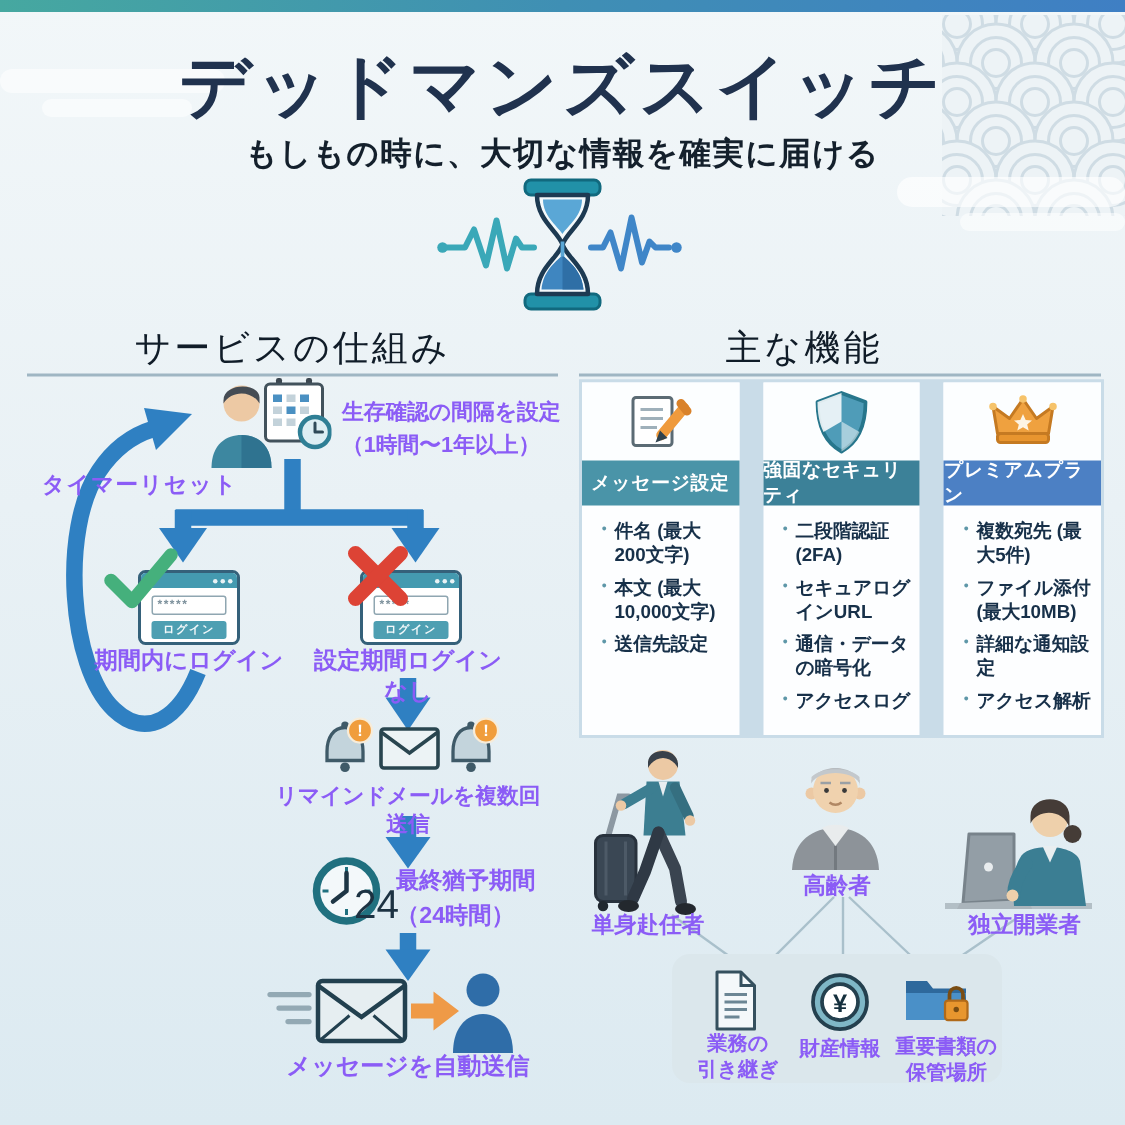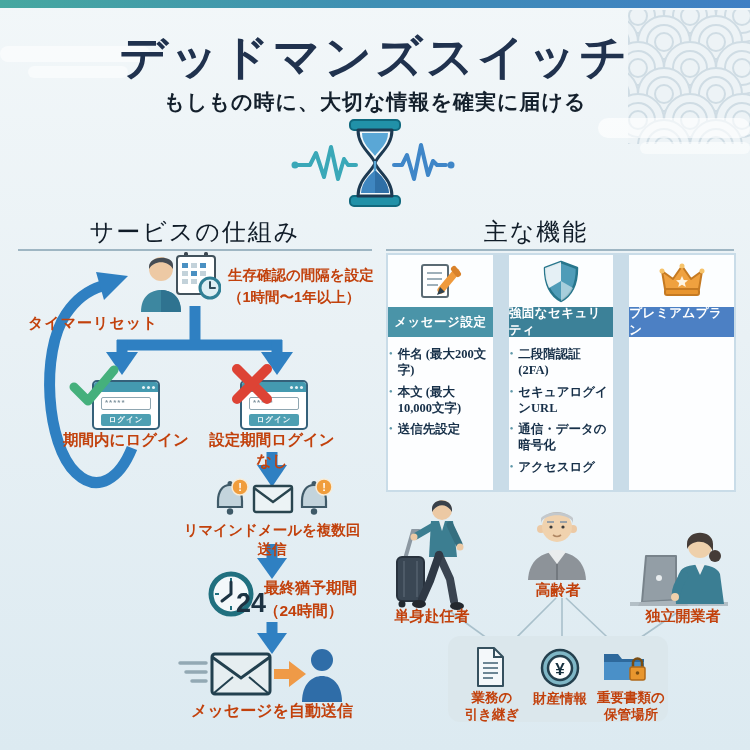--- a/index.html
+++ b/index.html
@@ -10,40 +10,40 @@
   }
   .abs{position:absolute;}
   .pre{white-space:pre-line;}
   .ctr{text-align:center;}
   .top-bar{left:0;top:0;width:750px;height:8px;background:linear-gradient(90deg,#46a8a0,#3f8fb4,#3f7fc4);z-index:3;}
   .cloud{position:absolute;background:#ffffff;border-radius:20px;opacity:.55;z-index:0;}
   .page-title{left:0;top:26px;width:750px;font-size:47px;font-weight:bold;color:#20324e;letter-spacing:3px;z-index:2;}
   .page-subtitle{left:0;top:88px;width:750px;font-size:21px;font-weight:bold;color:#14202c;letter-spacing:1px;z-index:2;}
   .section-h{font-size:24px;font-weight:normal;color:#101c28;letter-spacing:2px;z-index:2;}
   .rule{position:absolute;height:1.5px;background:#9fb6c3;z-index:2;}
-  .flow-label{position:absolute;font-weight:bold;color:#c2410c;z-index:3;}
+  .flow-label{position:absolute;font-weight:bold;color:#8b5cf6;z-index:3;}
   svg.layer{position:absolute;z-index:1;}
   svg.icon{position:absolute;z-index:2;}
   .browser{position:absolute;width:68px;height:50px;background:#fff;border:2px solid #35617a;border-radius:5px;box-sizing:border-box;overflow:hidden;z-index:2;}
   .b-bar{height:10px;background:#449ab0;display:flex;align-items:center;justify-content:flex-end;gap:2px;padding-right:3px;}
   .b-dot{width:3px;height:3px;border-radius:50%;background:#e8f2f5;}
   .b-field{margin:5px 7px 4px;height:11px;border:1.5px solid #8fa6b1;border-radius:2px;font-size:8px;line-height:9px;color:#7e929d;padding-left:3px;letter-spacing:1px;font-weight:bold;}
   .b-btn{margin:0 7px;height:12px;background:#4e9fb2;border-radius:2px;color:#f2f8fa;font-size:7.5px;font-weight:bold;display:flex;align-items:center;justify-content:center;letter-spacing:1px;}
   .ftable{position:absolute;left:386px;top:253px;width:346px;display:grid;grid-template-columns:1fr 1fr 1fr;gap:16px;background:#c9dce8;border:2px solid #c9dce8;z-index:2;}
   .fcol{background:#fdfeff;display:flex;flex-direction:column;}
   .ficon{height:52px;display:flex;align-items:center;justify-content:center;background:#fcfeff;}
   .fhead{height:30px;display:flex;align-items:center;justify-content:center;color:#fff;font-weight:bold;font-size:12.5px;letter-spacing:0.5px;}
   .fhead.c1{background:#4a94a8;}
   .fhead.c2{background:#3c8198;}
   .fhead.c3{background:#4c80c4;}
-  .flist{flex:1;margin:0;padding:9px 5px 10px 1px;list-style:none;min-height:100px;font-family:Liberation Serif, serif;}
+  .flist{flex:1;margin:0;padding:9px 5px 10px 13px;list-style:none;min-height:100px;}
   .flist li{display:flex;font-size:12.5px;font-weight:bold;color:#173049;line-height:1.3;margin-bottom:5px;}
   .flist li::before{content:"●";font-size:6px;color:#5e97a8;margin:4px 5px 0 0;}
   .items-box{position:absolute;left:448px;top:636px;width:220px;height:86px;background:#dbe7ec;border-radius:12px;z-index:2;}
-  .num-24{position:absolute;left:236px;top:588px;font-size:27px;font-weight:bold;color:#1c3242;z-index:3;}
+  .num-24{position:absolute;left:236px;top:588px;font-size:27px;font-weight:normal;color:#1c3242;z-index:3;}
 </style>
 </head>
 <body>
 
 <svg class="abs" style="left:628px;top:10px;width:122px;height:134px;z-index:0;opacity:0.9;" viewBox="0 0 122 134">
   <defs>
     <g id="sgc">
       <circle r="26" fill="#edf3f6" stroke="#ccdae2" stroke-width="2"></circle>
       <circle r="17" fill="none" stroke="#ccdae2" stroke-width="2"></circle>
       <circle r="9" fill="none" stroke="#ccdae2" stroke-width="2"></circle>
@@ -274,20 +274,26 @@
       <svg width="46" height="40" viewBox="0 0 46 40">
         <path d="M6 28 L3 10 L14 18 L23 5 L32 18 L43 10 L40 28 Z" fill="#efa13f" stroke="#c57a22" stroke-width="2" stroke-linejoin="round"></path>
         <rect x="6" y="28" width="34" height="6" rx="2" fill="#e8952f" stroke="#c57a22" stroke-width="2"></rect>
         <circle cx="3" cy="10" r="2.5" fill="#f6c36a"></circle>
           <circle cx="23" cy="5" r="2.5" fill="#f6c36a"></circle>
           <circle cx="43" cy="10" r="2.5" fill="#f6c36a"></circle>
         <polygon points="23,15 24.8,19 29,19.3 25.8,22 26.8,26 23,23.8 19.2,26 20.2,22 17,19.3 21.2,19" fill="#fdf4e3"></polygon>
       </svg>
     </div>
     <div class="fhead c3">プレミアムプラン</div>
+    <ul class="flist">
+      <li>複数宛先 (最大5件)</li>
+      <li>ファイル添付 (最大10MB)</li>
+      <li>詳細な通知設定</li>
+      <li>アクセス解析</li>
+    </ul>
   </div>
 </div>
 
 <svg class="icon" style="left:393px;top:495px;width:80px;height:118px;" viewBox="0 0 80 118">
   <path d="M12 64 L20 36 L26 36" stroke="#8c98a2" stroke-width="4" fill="none" stroke-linecap="round"></path>
   <rect x="4" y="62" width="27" height="44" rx="5" fill="#3a4754" stroke="#28323d" stroke-width="2"></rect>
   <line x1="11" y1="66" x2="11" y2="102" stroke="#4d5a67" stroke-width="2"></line>
   <line x1="24" y1="66" x2="24" y2="102" stroke="#4d5a67" stroke-width="2"></line>
   <circle cx="9" cy="109" r="3.5" fill="#20282f"></circle>
     <circle cx="27" cy="109" r="3.5" fill="#20282f"></circle>
@@ -349,17 +355,17 @@
   <circle cx="20" cy="20" r="12" fill="#ffffff" stroke="#24404e" stroke-width="2.5"></circle>
   <text x="20" y="26.5" font-size="17" font-weight="bold" fill="#16303e" text-anchor="middle">¥</text>
 </svg>
 <svg class="icon" style="left:602px;top:646px;width:46px;height:40px;" viewBox="0 0 46 40">
   <path d="M2 8 H16 L20 13 H42 V34 H2 Z" fill="#2e699c"></path>
   <path d="M2 16 H42 L39 34 H2 Z" fill="#4a90c8"></path>
   <path d="M31 21 V17 a4.5 4.5 0 0 1 9 0 V21" fill="none" stroke="#7a4d12" stroke-width="2.5"></path>
   <rect x="28" y="21" width="15" height="13" rx="2" fill="#e8962e" stroke="#b06a1a" stroke-width="1.5"></rect>
   <circle cx="35.5" cy="27" r="1.8" fill="#7a4d12"></circle>
 </svg>
-<div class="flow-label pre ctr" style="left:456px;top:690px;width:72px;font-size:13.5px;line-height:1.25;">業務の
+<div class="flow-label pre ctr" style="left:456px;top:690px;width:72px;font-size:13.5px;line-height:1.25;font-family:Liberation Mono, monospace;">業務の
 引き継ぎ</div>
 <div class="flow-label ctr" style="left:526px;top:690px;width:68px;font-size:13.5px;">財産情報</div>
 <div class="flow-label pre ctr" style="left:592px;top:690px;width:78px;font-size:13.5px;line-height:1.25;">重要書類の
 保管場所</div>
 
 </body></html>

